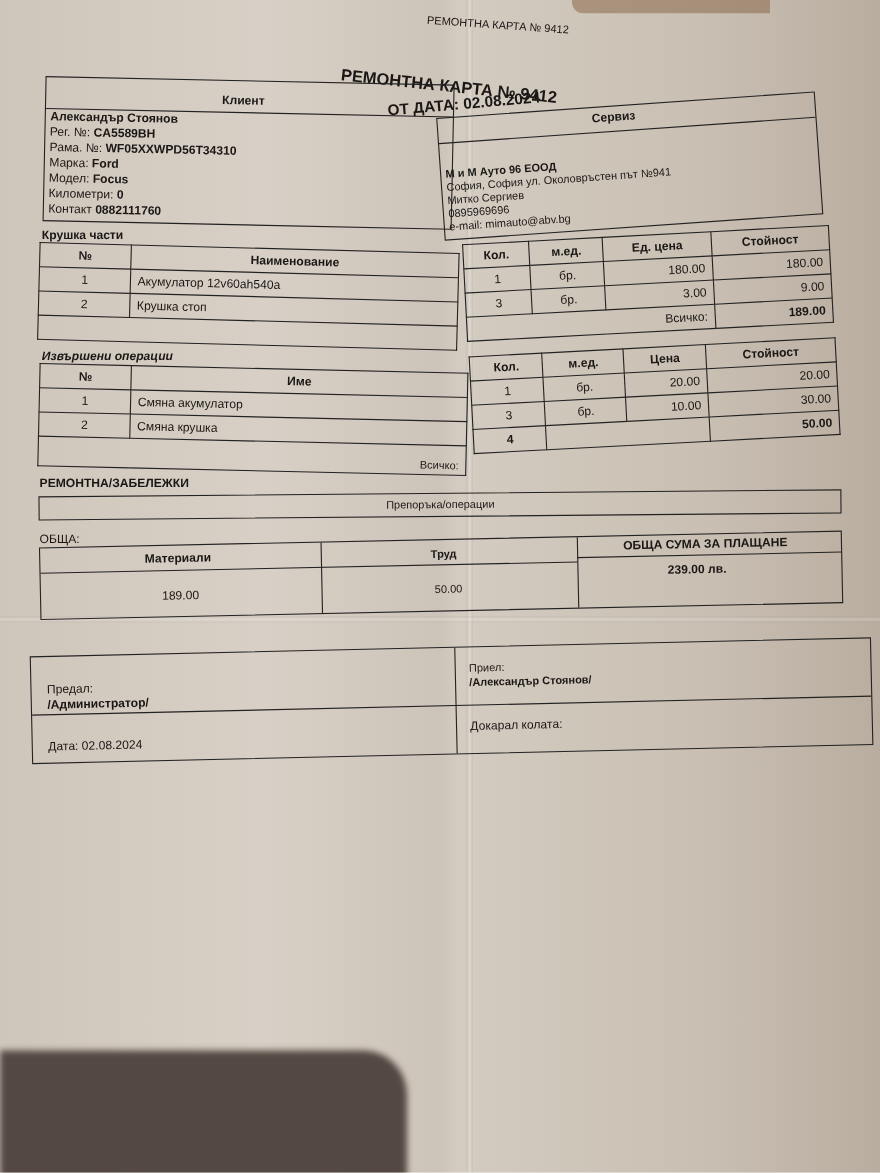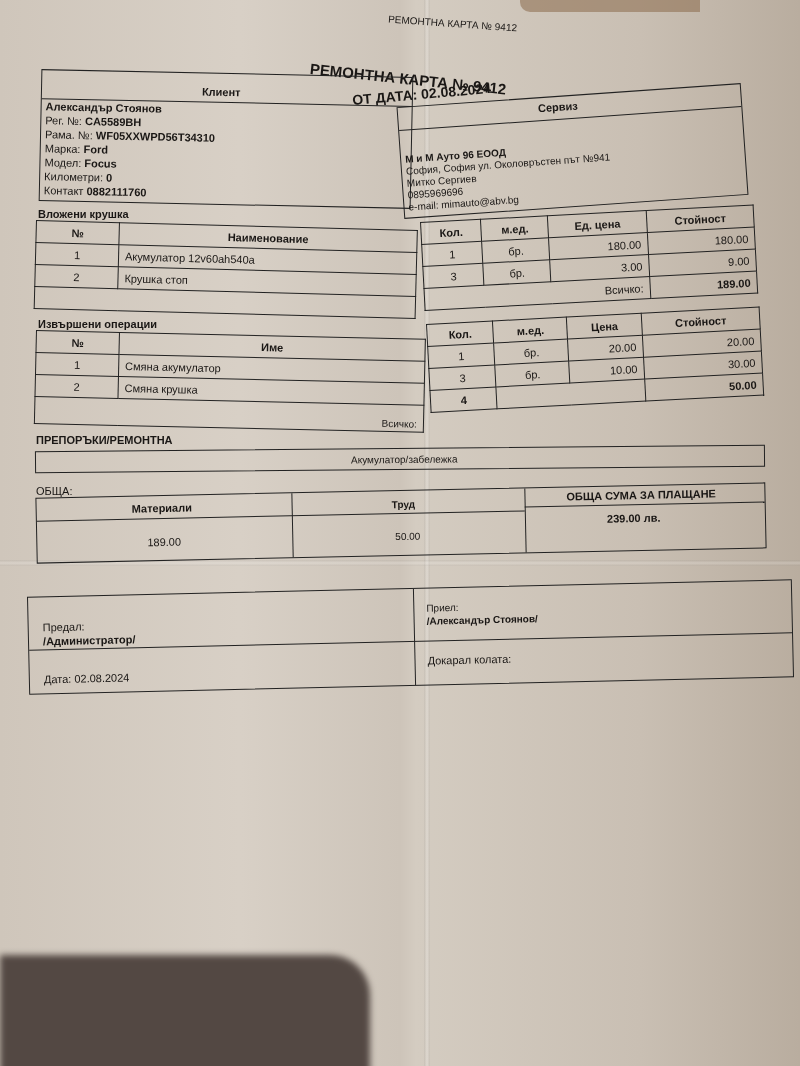--- a/index.html
+++ b/index.html
@@ -54,21 +54,21 @@
 <div class="box" style="left:400px;top:95px;width:345px;height:112px;transform:rotate(-4deg);">
   <div class="lbl b" style="left:140px;top:4px;">Сервиз</div>
   <div style="position:absolute;left:0;right:0;top:22px;border-top:1.3px solid #222;"></div>
   <div class="lbl b" style="left:4px;top:46px;font-size:10px;">М и М Ауто 96 ЕООД</div>
   <div class="lbl" style="left:4px;top:58px;font-size:10px;">София, София ул. Околовръстен път №941</div>
   <div class="lbl" style="left:4px;top:70px;font-size:10px;">Митко Сергиев</div>
   <div class="lbl" style="left:4px;top:82px;font-size:10px;">0895969696</div>
   <div class="lbl" style="left:4px;top:94px;font-size:10px;">e-mail: mimauto@abv.bg</div>
 </div>
 
-<div class="lbl b" style="left:38px;top:208px;">Вложени крушка</div>
+<div class="lbl b" style="left:38px;top:208px;">Крушка части</div>
 <table style="left:36px;top:220px;width:382px;transform:rotate(1.5deg);transform-origin:left top;">
   <tbody>
       <tr>
         <th style="width:70px;">№</th>
         <th>Наименование</th>
       </tr>
   <tr>
         <td class="c">1</td>
         <td>Акумулатор 12v60ah540a</td>
       </tr>
@@ -101,21 +101,21 @@
         <td class="r">3.00</td>
         <td class="r">9.00</td>
       </tr>
   <tr>
         <td colspan="3" class="r">Всичко:</td>
         <td class="r b">189.00</td>
       </tr>
 </tbody>
   </table>
 
-<div class="lbl b" style="left:38px;top:318px;">Извършени операции</div>
+<div class="lbl b" style="left:38px;top:318px;font-style:italic;">Извършени операции</div>
 <table style="left:36px;top:330px;width:390px;transform:rotate(1.3deg);transform-origin:left top;">
   <tbody>
       <tr>
         <th style="width:70px;">№</th>
         <th>Име</th>
       </tr>
   <tr>
         <td class="c">1</td>
         <td>Смяна акумулатор</td>
       </tr>
@@ -149,23 +149,23 @@
         <td class="r">30.00</td>
       </tr>
   <tr>
         <td class="c b">4</td>
         <td colspan="2"></td>
         <td class="r b">50.00</td>
       </tr>
 </tbody>
   </table>
 
-<div class="lbl b" style="left:36px;top:434px;">ПРЕПОРЪКИ/РЕМОНТНА</div>
+<div class="lbl b" style="left:36px;top:434px;">РЕМОНТНА/ЗАБЕЛЕЖКИ</div>
 <div class="box" style="left:35px;top:448px;width:730px;height:22px;transform:rotate(-0.5deg);">
-  <div class="lbl" style="left:315px;top:5px;font-size:10px;">Акумулатор/забележка</div>
+  <div class="lbl" style="left:315px;top:5px;font-size:10px;">Препоръка/операции</div>
 </div>
 
 <div class="lbl" style="left:36px;top:485px;">ОБЩА:</div>
 <div class="box" style="left:36px;top:490px;width:730px;height:66px;transform:rotate(-1.2deg);">
   <div style="position:absolute;left:255px;top:0;bottom:0;border-left:1.3px solid #222;"></div>
   <div style="position:absolute;left:488px;top:0;bottom:0;border-left:1.3px solid #222;"></div>
   <div style="position:absolute;left:0;width:488px;top:22px;border-top:1.3px solid #222;"></div>
   <div style="position:absolute;left:488px;right:0;top:18px;border-top:1.3px solid #222;"></div>
   <div class="lbl b" style="left:95px;top:6px;">Материали</div>
   <div class="lbl" style="left:110px;top:40px;">189.00</div>

